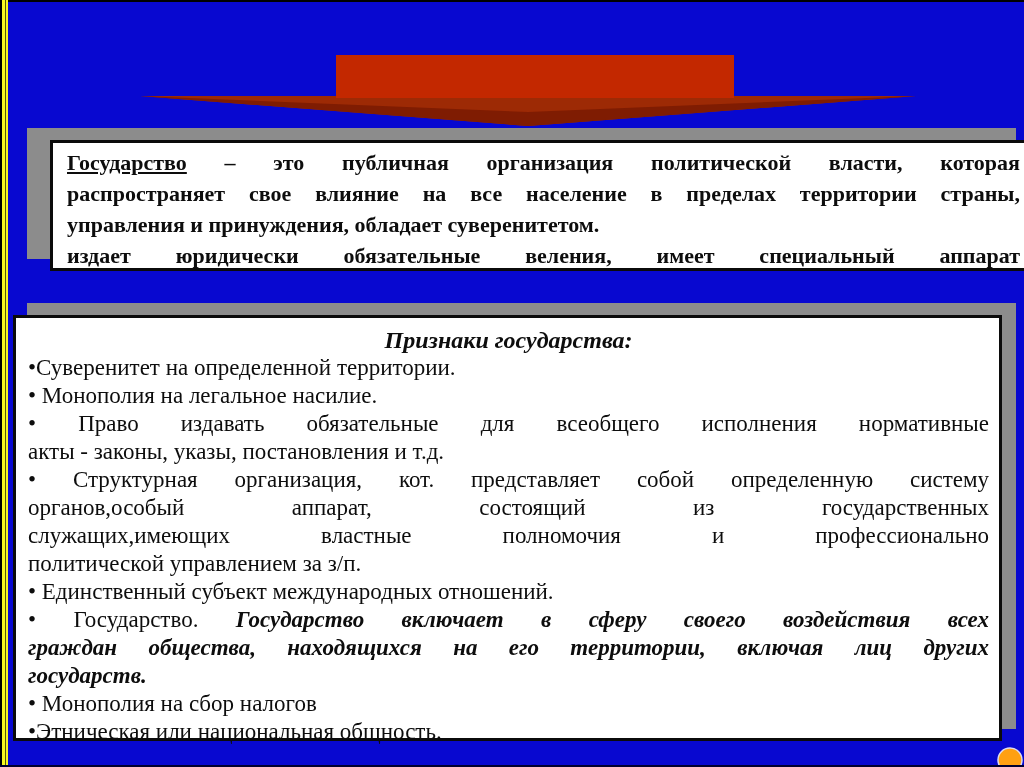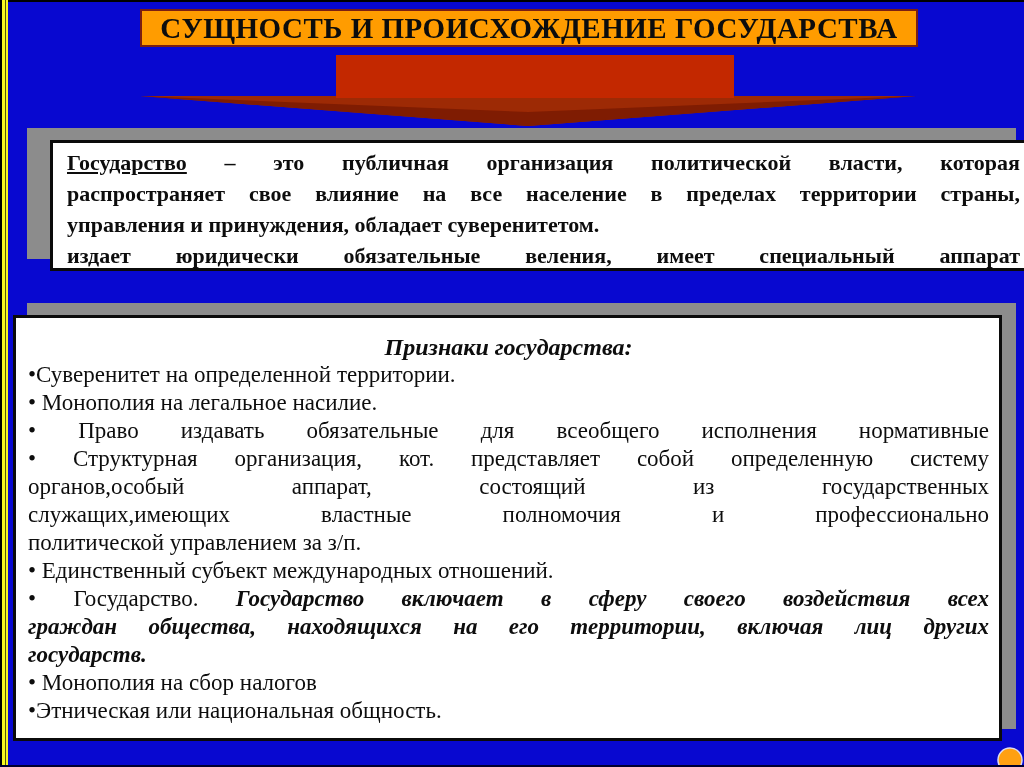--- a/index.html
+++ b/index.html
@@ -13,21 +13,21 @@
   .title-bar{position:absolute;left:140px;top:9px;width:778px;height:38px;box-sizing:border-box;
      background:#ff9c00;border:2px solid #7a1f12;display:flex;align-items:center;justify-content:center;}
   .title-bar span{font-weight:bold;font-size:29px;color:#0d0d0d;letter-spacing:.5px;white-space:nowrap;}
   .deco{position:absolute;left:0;top:0;width:1024px;height:767px;pointer-events:none;}
   .shadow{position:absolute;background:#8c8c8c;}
   .s1{left:27px;top:128px;width:989px;height:131px;}
   .s2{left:27px;top:303px;width:989px;height:426px;}
   .box{position:absolute;background:#fff;border:3px solid #0b0b0b;box-sizing:border-box;color:#0d0d0d;}
   .box1{left:13px;top:140px;width:989px;height:131px;padding:4px 16px 0 14px;
         font-weight:bold;font-size:22px;line-height:31px;margin-left:37px;}
-  .box2{left:13px;top:315px;width:989px;height:426px;padding:15px 10px 0 12px;
+  .box2{left:13px;top:315px;width:989px;height:426px;padding:8px 10px 0 12px;
         font-size:23px;line-height:28px;}
   .bline{text-align:left;white-space:nowrap;}
   .bline.j{text-align:justify;text-align-last:justify;white-space:normal;}
   .heading{text-align:center;font-weight:bold;font-style:italic;font-size:24px;line-height:28px;}
   .term{text-decoration:underline;}
   .it{font-style:italic;font-weight:bold;}
 </style>
 </head>
 <body>
 
@@ -37,39 +37,37 @@
     <polygon points="140,96 916,96 528,126" fill="#9d2a05"></polygon>
     <polygon points="140,96 528,112 916,96 528,126" fill="#7f1c02"></polygon>
     <rect x="336" y="55" width="398" height="43" fill="#c32800"></rect>
     <circle cx="1010" cy="760" r="12" fill="#ffa012" stroke="#dcdcf0" stroke-width="1.5"></circle>
   </svg>
 
   <div class="edge-top"></div>
   <div class="edge-left"></div>
   <div class="edge-bottom"></div>
 
-  <div class="title-bar">
-    <span>СУЩНОСТЬ И ПРОИСХОЖДЕНИЕ ГОСУДАРСТВА</span>
-  </div>
 
   <div class="shadow s1"></div>
   <div class="box box1">
     <div class="bline j"><span class="term">Государство</span><span> – это публичная организация политической власти, которая</span></div>
     <div class="bline j">распространяет свое влияние на все население в пределах территории страны,</div>
     <div class="bline">управления и принуждения, обладает суверенитетом.</div>
     <div class="bline j">издает юридически обязательные веления, имеет специальный аппарат</div>
   </div>
 
   <div class="shadow s2"></div>
   <div class="box box2">
     <div class="heading">Признаки государства:</div>
     <div id="features-list">
         <div class="bline"><span>•Суверенитет на определенной территории.</span></div>
         <div class="bline"><span>• Монополия на легальное насилие.</span></div>
         <div class="bline j"><span>• Право издавать обязательные для всеобщего исполнения нормативные</span></div>
+        <div class="bline"><span>акты - законы, указы,  постановления и т.д.</span></div>
         <div class="bline j"><span>• Структурная организация, кот. представляет собой определенную систему</span></div>
         <div class="bline j"><span>органов,особый аппарат, состоящий из государственных</span></div>
         <div class="bline j"><span>служащих,имеющих властные полномочия и профессионально</span></div>
         <div class="bline"><span>политической управлением за з/п.</span></div>
         <div class="bline"><span>• Единственный субъект международных отношений.</span></div>
         <div class="bline j"><span>• Государство. </span><span class="it">Государство включает в сферу своего  воздействия всех</span></div>
         <div class="bline j"><span class="it">граждан общества,  находящихся на его территории, включая лиц других</span></div>
         <div class="bline"><span class="it">государств.</span></div>
         <div class="bline"><span>• Монополия на сбор налогов</span></div>
         <div class="bline"><span>•Этническая или национальная общность.</span></div>

